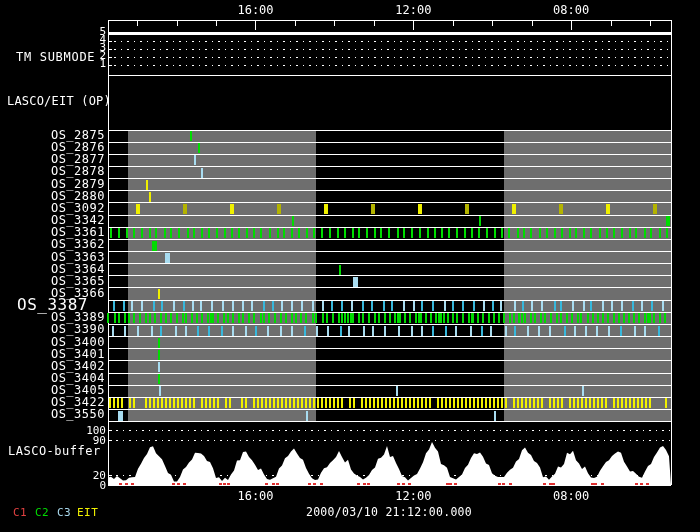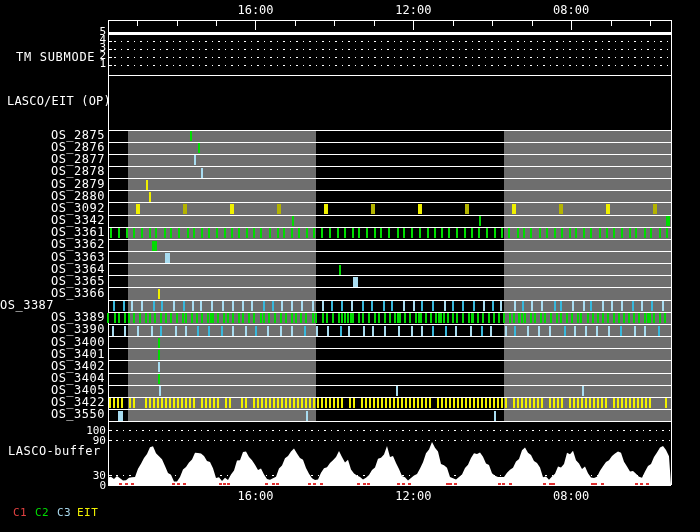--- a/index.html
+++ b/index.html
@@ -14,20 +14,21 @@
   .tick{position:absolute;}
   .marker{position:absolute;}
 </style>
 </head>
 <body>
 
 <div id="screen">
   <div class="lbl" style="left:16px;top:50px;font-size:12px;letter-spacing:0.7px;">TM SUBMODE</div>
   <div class="lbl" style="left:7px;top:94px;font-size:12px;letter-spacing:0.2px;">LASCO/EIT (OP)</div>
   <div class="lbl" style="left:8px;top:444px;font-size:12px;letter-spacing:0.5px;">LASCO-buffer</div>
+  <div class="lbl" style="left:389px;top:505px;font-size:11.5px;transform:translateX(-50%);letter-spacing:0.3px;">2000/03/10 21:12:00.000</div>
   <div id="plot">
       <div class="band" style="left: 128px; top: 129.5px; width: 188px; height: 291.6px; background: rgb(110, 110, 110);"></div>
       <div class="band" style="left: 504px; top: 129.5px; width: 167px; height: 291.6px; background: rgb(110, 110, 110);"></div>
       <div class="hline" style="left: 108px; top: 20px; width: 563px;"></div>
       <div class="vline" style="left: 108px; top: 20px; height: 465px;"></div>
       <div class="vline" style="left: 671px; top: 20px; height: 465px;"></div>
       <div class="hline" style="left: 108px; top: 75px; width: 563px;"></div>
       <div class="vline" style="left: 137px; top: 21px; height: 5px;"></div>
       <div class="vline" style="left: 177px; top: 21px; height: 5px;"></div>
       <div class="vline" style="left: 216px; top: 21px; height: 5px;"></div>
@@ -196,21 +197,21 @@
       <div class="lbl" style="left: 0px; top: 238.35px; width: 105px; text-align: right; font-size: 12px; line-height: 12.15px; letter-spacing: 0.5px;">OS_3362</div>
       <div class="tick" style="left: 151.5px; top: 240.5px; width: 5px; height: 10px; background: rgb(0, 220, 0);"></div>
       <div class="lbl" style="left: 0px; top: 250.5px; width: 105px; text-align: right; font-size: 12px; line-height: 12.15px; letter-spacing: 0.5px;">OS_3363</div>
       <div class="tick" style="left: 164.5px; top: 252.65px; width: 5px; height: 10px; background: rgb(168, 220, 240);"></div>
       <div class="lbl" style="left: 0px; top: 262.65px; width: 105px; text-align: right; font-size: 12px; line-height: 12.15px; letter-spacing: 0.5px;">OS_3364</div>
       <div class="tick" style="left: 339px; top: 264.8px; width: 2px; height: 10px; background: rgb(0, 220, 0);"></div>
       <div class="lbl" style="left: 0px; top: 274.8px; width: 105px; text-align: right; font-size: 12px; line-height: 12.15px; letter-spacing: 0.5px;">OS_3365</div>
       <div class="tick" style="left: 352.5px; top: 276.95px; width: 5px; height: 10px; background: rgb(168, 220, 240);"></div>
       <div class="lbl" style="left: 0px; top: 286.95px; width: 105px; text-align: right; font-size: 12px; line-height: 12.15px; letter-spacing: 0.5px;">OS_3366</div>
       <div class="tick" style="left: 158px; top: 289.1px; width: 2px; height: 10px; background: rgb(240, 240, 0);"></div>
-      <div class="lbl" style="left: 0px; top: 299.1px; width: 105px; text-align: left; font-size: 12px; line-height: 12.15px; letter-spacing: 0.5px;">OS_3387</div>
+      <div class="lbl" style="left: 0px; top: 299.1px; width: 105px; text-align: center; font-size: 16px; line-height: 12.15px; letter-spacing: 0.5px;">OS_3387</div>
       <div class="tick" style="left: 112.928px; top: 301.25px; width: 2px; height: 10px; background: rgb(56, 184, 220);"></div>
       <div class="tick" style="left: 123.412px; top: 301.25px; width: 2px; height: 10px; background: rgb(56, 184, 220);"></div>
       <div class="tick" style="left: 131.441px; top: 301.25px; width: 2px; height: 10px; background: rgb(168, 220, 240);"></div>
       <div class="tick" style="left: 140.883px; top: 301.25px; width: 2px; height: 10px; background: rgb(168, 220, 240);"></div>
       <div class="tick" style="left: 153.476px; top: 301.25px; width: 2px; height: 10px; background: rgb(56, 184, 220);"></div>
       <div class="tick" style="left: 160.647px; top: 301.25px; width: 2px; height: 10px; background: rgb(56, 184, 220);"></div>
       <div class="tick" style="left: 172.577px; top: 301.25px; width: 2px; height: 10px; background: rgb(168, 220, 240);"></div>
       <div class="tick" style="left: 183.381px; top: 301.25px; width: 2px; height: 10px; background: rgb(56, 184, 220);"></div>
       <div class="tick" style="left: 191.551px; top: 301.25px; width: 2px; height: 10px; background: rgb(168, 220, 240);"></div>
       <div class="tick" style="left: 200.314px; top: 301.25px; width: 2px; height: 10px; background: rgb(168, 220, 240);"></div>
@@ -566,21 +567,21 @@
       <div class="tick" style="left: 117.5px; top: 410.6px; width: 5px; height: 10px; background: rgb(168, 220, 240);"></div>
       <div class="tick" style="left: 306px; top: 410.6px; width: 2px; height: 10px; background: rgb(168, 220, 240);"></div>
       <div class="tick" style="left: 494px; top: 410.6px; width: 2px; height: 10px; background: rgb(168, 220, 240);"></div>
       <div class="dotline" style="left: 110px; top: 430px; width: 561px;"></div>
       <div class="lbl" style="left: 76px; top: 424px; width: 30px; text-align: right; font-size: 11px;">100</div>
       <div class="hline" style="left: 108px; top: 430px; width: 4px;"></div>
       <div class="dotline" style="left: 110px; top: 440px; width: 561px;"></div>
       <div class="lbl" style="left: 76px; top: 434px; width: 30px; text-align: right; font-size: 11px;">90</div>
       <div class="hline" style="left: 108px; top: 440px; width: 4px;"></div>
       <div class="dotline" style="left: 110px; top: 475px; width: 561px;"></div>
-      <div class="lbl" style="left: 76px; top: 469px; width: 30px; text-align: right; font-size: 11px;">30</div>
+      <div class="lbl" style="left: 76px; top: 469px; width: 30px; text-align: right; font-size: 11px;">20</div>
       <div class="hline" style="left: 108px; top: 475px; width: 4px;"></div>
       <div class="lbl" style="left: 76px; top: 479px; width: 30px; text-align: right; font-size: 11px;">0</div>
       <div class="hline" style="left: 108px; top: 485px; width: 4px;"></div>
       <svg width="563" height="64" style="position: absolute; left: 108px; top: 423px;">
         <polygon points="0,62 0,54.4 3,53.7 6,56.0 9,53.1 12,55.2 15,57.5 18,57.3 21,54.8 24,54.2 27,54.0 30,45.7 33,40.7 36,35.1 39,31.0 42,24.3 45,23.3 48,30.3 51,33.2 54,36.3 57,43.0 60,50.0 63,51.7 66,58.4 69,58.6 72,54.0 75,46.4 78,43.9 81,39.4 84,36.6 87,29.8 90,30.0 93,30.4 96,32.9 99,38.1 102,38.9 105,45.2 108,55.0 111,54.3 114,57.9 117,54.8 120,56.9 123,51.4 126,47.6 129,37.5 132,37.3 135,29.1 138,28.4 141,34.0 144,37.3 147,41.7 150,47.1 153,45.4 156,51.5 159,56.1 162,56.8 165,55.2 168,53.7 171,45.6 174,42.6 177,35.3 180,33.1 183,28.4 186,25.6 189,30.6 192,35.1 195,36.7 198,45.0 201,50.8 204,55.3 207,57.1 210,56.4 213,49.8 216,45.2 219,44.3 222,40.0 225,37.3 228,34.0 231,27.9 234,33.9 237,39.4 240,36.7 243,46.5 246,50.6 249,52.5 252,54.1 255,56.5 258,54.8 261,51.9 264,47.1 267,44.6 270,35.7 273,34.8 276,31.6 279,23.0 282,33.9 285,33.0 288,40.0 291,46.1 294,52.9 297,54.3 300,57.5 303,55.1 306,52.5 309,51.0 312,45.5 315,39.2 318,30.2 321,26.4 324,18.9 327,24.8 330,28.5 333,40.9 336,42.3 339,44.7 342,53.9 345,55.3 348,56.4 351,53.9 354,51.6 357,45.0 360,41.8 363,35.1 366,30.3 369,31.0 372,29.6 375,33.8 378,40.4 381,42.0 384,50.3 387,52.7 390,54.0 393,53.9 396,53.9 399,49.8 402,46.7 405,44.7 408,38.4 411,36.0 414,27.3 417,24.6 420,29.8 423,31.9 426,38.0 429,40.1 432,44.6 435,54.2 438,53.4 441,56.7 444,53.5 447,50.7 450,43.4 453,44.5 456,40.9 459,29.7 462,31.3 465,27.8 468,37.2 471,40.5 474,46.0 477,43.5 480,50.2 483,54.4 486,55.0 489,53.8 492,47.8 495,43.2 498,38.9 501,37.2 504,33.1 507,30.6 510,28.5 513,29.7 516,38.7 519,43.4 522,48.4 525,47.9 528,50.7 531,53.8 534,54.7 537,48.5 540,43.0 543,40.9 546,34.1 549,29.5 552,24.5 555,23.0 558,27.0 561,33.3 563,62" fill="#fff"></polygon>
       </svg>
       <div class="hline" style="left: 108px; top: 485px; width: 563px;"></div>
       <div class="marker" style="left: 119px; top: 483px; width: 3px; height: 2px; background: rgb(224, 48, 48);"></div>
       <div class="marker" style="left: 125px; top: 483px; width: 3px; height: 2px; background: rgb(224, 48, 48);"></div>
       <div class="marker" style="left: 131px; top: 483px; width: 3px; height: 2px; background: rgb(224, 48, 48);"></div>

